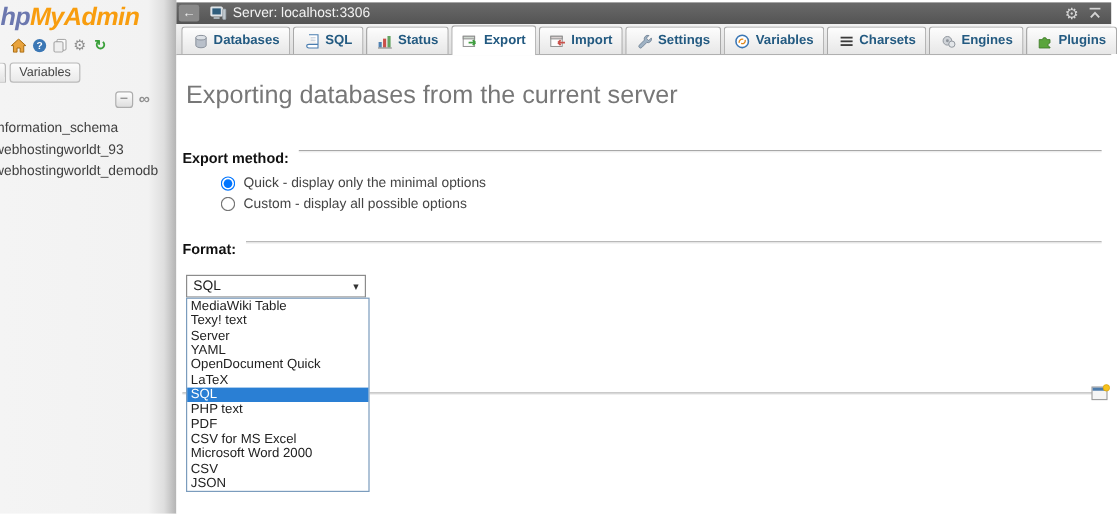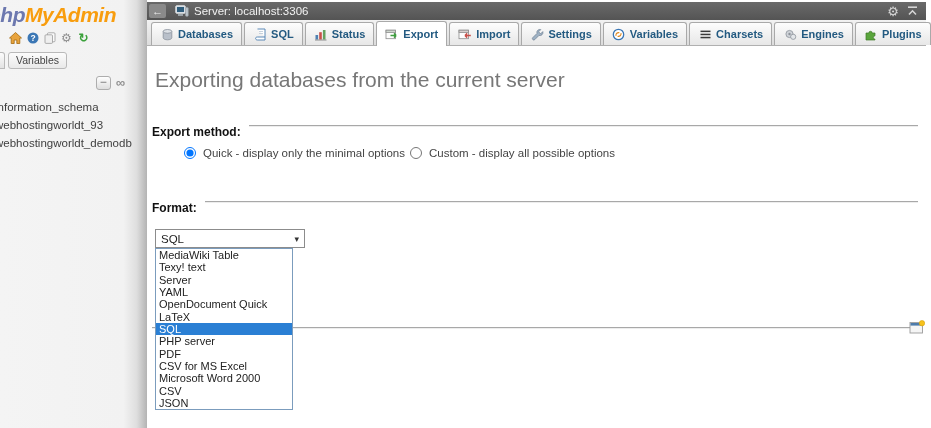--- a/index.html
+++ b/index.html
@@ -54,29 +54,29 @@
   .tab.active{background:#fff;height:25px;margin-bottom:-1px;position:relative;z-index:3;}
   .ticon{display:inline-flex;width:14px;height:13px;align-items:center;justify-content:center;}
 
   .content{position:absolute;left:0;top:46px;width:779px;height:382px;background:#fff;}
   .heading{position:absolute;left:8px;top:22px;margin:0;font-size:21px;font-weight:normal;color:#777;}
   .sec{position:absolute;left:5px;right:8px;display:flex;align-items:flex-start;}
   .sec1{top:79px;}
   .sec2{top:155px;}
   .sec-label{font-size:12px;font-weight:bold;color:#111;white-space:nowrap;}
   .rule{flex:1;height:0;margin:0 0 3px 8px;border-top:1px solid #a8a8a8;border-bottom:1px solid #ededed;}
-  .radios{position:absolute;left:37px;top:101px;display:flex;flex-direction:row;gap:5px;}
+  .radios{position:absolute;left:37px;top:101px;display:flex;flex-direction:column;gap:5px;}
   .radio-row{display:flex;align-items:center;font-size:11.5px;color:#444;cursor:pointer;}
   .radio-row input{width:12px;height:12px;margin:0 7px 0 0;}
 
   .select-box{position:absolute;left:8px;top:183px;width:150px;height:19px;border:1px solid #8c8c8c;
     background:#fff;display:flex;align-items:center;justify-content:space-between;
     padding:0 5px;box-sizing:border-box;font-size:11.5px;color:#222;cursor:pointer;}
   .dd-arrow{font-size:9px;color:#333;}
-  .dropdown{position:absolute;left:8px;top:202px;width:138px;border:1px solid #7b9cbd;
+  .dropdown{position:absolute;left:8px;top:202px;width:153px;border:1px solid #7b9cbd;
     background:#fff;z-index:5;box-sizing:border-box;}
   .dd-item{font-size:11px;line-height:12.35px;height:12.35px;padding-left:3px;color:#222;
     white-space:nowrap;overflow:hidden;cursor:pointer;}
   .dd-item.hl{background:#2a7fd4;color:#fff;}
   .output-rule{position:absolute;left:5px;right:8px;top:281px;height:0;z-index:1;
     border-top:1px solid #a8a8a8;border-bottom:1px solid #ededed;}
   .new-window{position:absolute;left:762px;top:274px;width:16px;height:15px;z-index:2;cursor:pointer;}
 </style>
 </head>
 <body>
@@ -279,21 +279,21 @@
 
     <div class="dropdown" data-name="format-dropdown">
 
     <div class="dd-item" data-name="format-option">MediaWiki Table</div>
         <div class="dd-item" data-name="format-option">Texy! text</div>
         <div class="dd-item" data-name="format-option">Server</div>
         <div class="dd-item" data-name="format-option">YAML</div>
         <div class="dd-item" data-name="format-option">OpenDocument Quick</div>
         <div class="dd-item" data-name="format-option">LaTeX</div>
         <div class="dd-item hl" data-name="format-option">SQL</div>
-        <div class="dd-item" data-name="format-option">PHP server</div>
+        <div class="dd-item" data-name="format-option">PHP text</div>
         <div class="dd-item" data-name="format-option">PDF</div>
         <div class="dd-item" data-name="format-option">CSV for MS Excel</div>
         <div class="dd-item" data-name="format-option">Microsoft Word 2000</div>
         <div class="dd-item" data-name="format-option">CSV</div>
         <div class="dd-item" data-name="format-option">JSON</div>
       </div>
 
     <div class="output-rule" data-name="output-section-rule"></div>
     <span class="new-window" data-name="new-window-icon"><svg width="16" height="15" viewBox="0 0 16 15">
           <rect x="1" y="2.5" width="12.5" height="10.5" fill="#f5f5f5" stroke="#9a9a9a" stroke-width="0.9"></rect>

